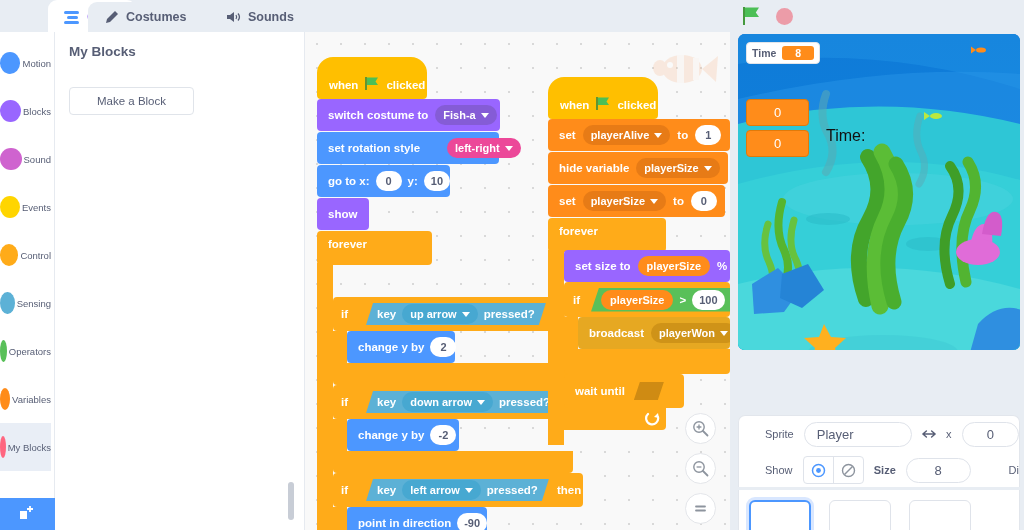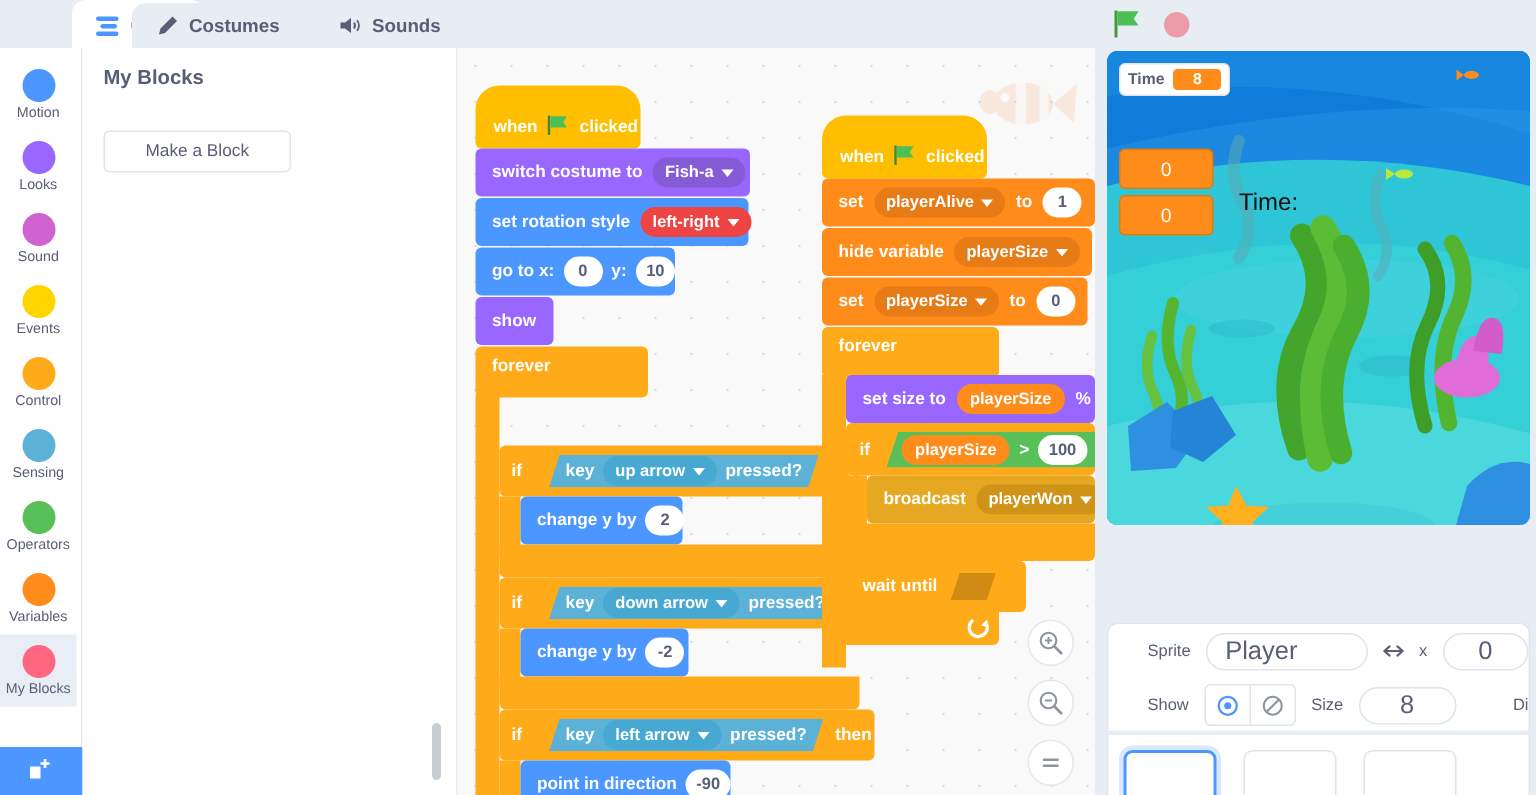--- a/index.html
+++ b/index.html
@@ -37,21 +37,21 @@
   .icon-code i:nth-child(3){ top:10px; width:15px;}
 
   
   .rail {
     position: absolute; top: 32px; left: 0; width: 55px; height: 498px;
     background: #fff; border-right: 1px solid #e6eaf0;
     padding-top: 7px;
   }
   .cat {
     width: 51px; height: 48px;
-    display: flex; flex-direction: column; align-items: center; justify-content: center;
+    display: flex; flex-direction: row; align-items: center; justify-content: center;
     gap: 2px; cursor: pointer;
   }
   .cat.sel { background: #e9eef6; }
   .cat .dot { width: 22px; height: 22px; border-radius: 50%; }
   .cat .lbl { font-size: 9.5px; color: #575e75; white-space: nowrap; }
 
   .addbtn {
     position:absolute; left:0; bottom:0; width:55px; height:32px;
     background:#4c97ff; display:flex; align-items:center; justify-content:center;
     cursor:pointer;
@@ -94,21 +94,21 @@
           font-size:11px; font-weight:bold; padding:0 7px; }
   .drop { border-radius:12px; padding:0 8px; height:20px; display:inline-flex;
           align-items:center; gap:5px; font-size:11px; }
   .caret { width:0;height:0;border-left:4px solid transparent;border-right:4px solid transparent;
            border-top:5px solid #fff; }
   .hexb { display:inline-flex; align-items:center; height:22px; }
 
   
   .c-events{background:#ffbf00;}
   .c-looks{background:#9966ff;}  .c-looks-d{background:#855cd6;}
-  .c-motion{background:#4c97ff;} .c-motion-d{background:#ef4444;}
+  .c-motion{background:#4c97ff;} .c-motion-d{background:#ec4899;margin-left:20px;}
   .c-control{background:#ffab19;}
   .c-sensing{background:#5cb1d6;}
   .c-vars{background:#ff8c1a;}   .c-vars-d{background:#e77b16;}
   .c-ops{background:#59c059;}
   .c-msg{background:#e6a822;}
 
   
   .zoomctl { position:absolute; right:14px; bottom:6px; display:flex; flex-direction:column; gap:9px; }
   .zc { width:31px;height:31px;border-radius:50%;background:#fff;border:1px solid #e4e6ea;
         display:flex;align-items:center;justify-content:center;cursor:pointer;color:#8d949e;}
@@ -128,21 +128,21 @@
   .bigval { position:absolute; background:#ff8c1a; color:#fff; border-radius:4px;
             width:63px; height:27px; display:flex; align-items:center; justify-content:center;
             font-size:13px; border:1px solid #e07a0a;}
   .timetext { position:absolute; font-size:16px; color:#111; }
 
   
   .spritepanel { position:absolute; top:415px; left:8px; width:282px; height:72px;
                  background:#fff; border-radius:7px 7px 0 0; border:1px solid #e2e6ec; border-bottom:none;}
   .row { display:flex; align-items:center; height:36px; padding-left:26px; gap:10px; font-size:11px; color:#575e75;}
   .field { border:1px solid #dfe3ea; border-radius:14px; height:25px; display:flex;
-           align-items:center; padding:0 12px; font-size:17px; color:#575e75; background:#fff; cursor:text;}
+           align-items:center; padding:0 12px; font-size:13px; color:#575e75; background:#fff; cursor:text;}
   .togg { display:flex; border:1px solid #dfe3ea; border-radius:4px; overflow:hidden; }
   .togg div { width:32px; height:26px; display:flex; align-items:center; justify-content:center; cursor:pointer;}
   .togg div + div { border-left:1px solid #dfe3ea;}
   .spritelist { position:absolute; top:490px; left:8px; width:282px; height:40px; background:#fff;
                 border-left:1px solid #e2e6ec; border-right:1px solid #e2e6ec;}
   .thumb { position:absolute; top:10px; width:62px; height:40px; border-radius:6px;
            border:1px solid #dfe3ea; background:#fff;}
   .thumb.sel { border:2px solid #4c97ff; box-shadow:0 0 0 3px #d9e7ff; }
 </style>
 </head>
@@ -175,21 +175,21 @@
     </div>
   </div>
 
   <div class="rail">
     <div class="cat">
       <div class="dot" style="background:#4c97ff"></div>
       <div class="lbl">Motion</div>
     </div>
     <div class="cat">
       <div class="dot" style="background:#9966ff"></div>
-      <div class="lbl">Looks</div>
+      <div class="lbl">Blocks</div>
     </div>
     <div class="cat">
       <div class="dot" style="background:#cf63cf"></div>
       <div class="lbl">Sound</div>
     </div>
     <div class="cat">
       <div class="dot" style="background:#ffd500"></div>
       <div class="lbl">Events</div>
     </div>
     <div class="cat">
@@ -527,21 +527,21 @@
               <circle cx="7.5" cy="7.5" r="2.4" fill="#4c97ff"></circle>
             </svg>
           </div>
           <div>
             <svg width="15" height="15" viewBox="0 0 15 15">
               <circle cx="7.5" cy="7.5" r="6" stroke="#8d949e" stroke-width="1.4" fill="none"></circle>
               <path d="M3.5 11.5 L11.5 3.5" stroke="#8d949e" stroke-width="1.4"></path>
             </svg>
           </div>
         </div>
-        <span style="">Size</span>
+        <span style="font-weight:bold;">Size</span>
         <div class="field" style="width:68px;justify-content:center;">8</div>
         <span style="margin-left:28px;">Di</span>
       </div>
     </div>
 
     <div class="spritelist">
       <div class="thumb sel" style="left:10px;"></div>
       <div class="thumb" style="left:90px;"></div>
       <div class="thumb" style="left:170px;"></div>
     </div>

